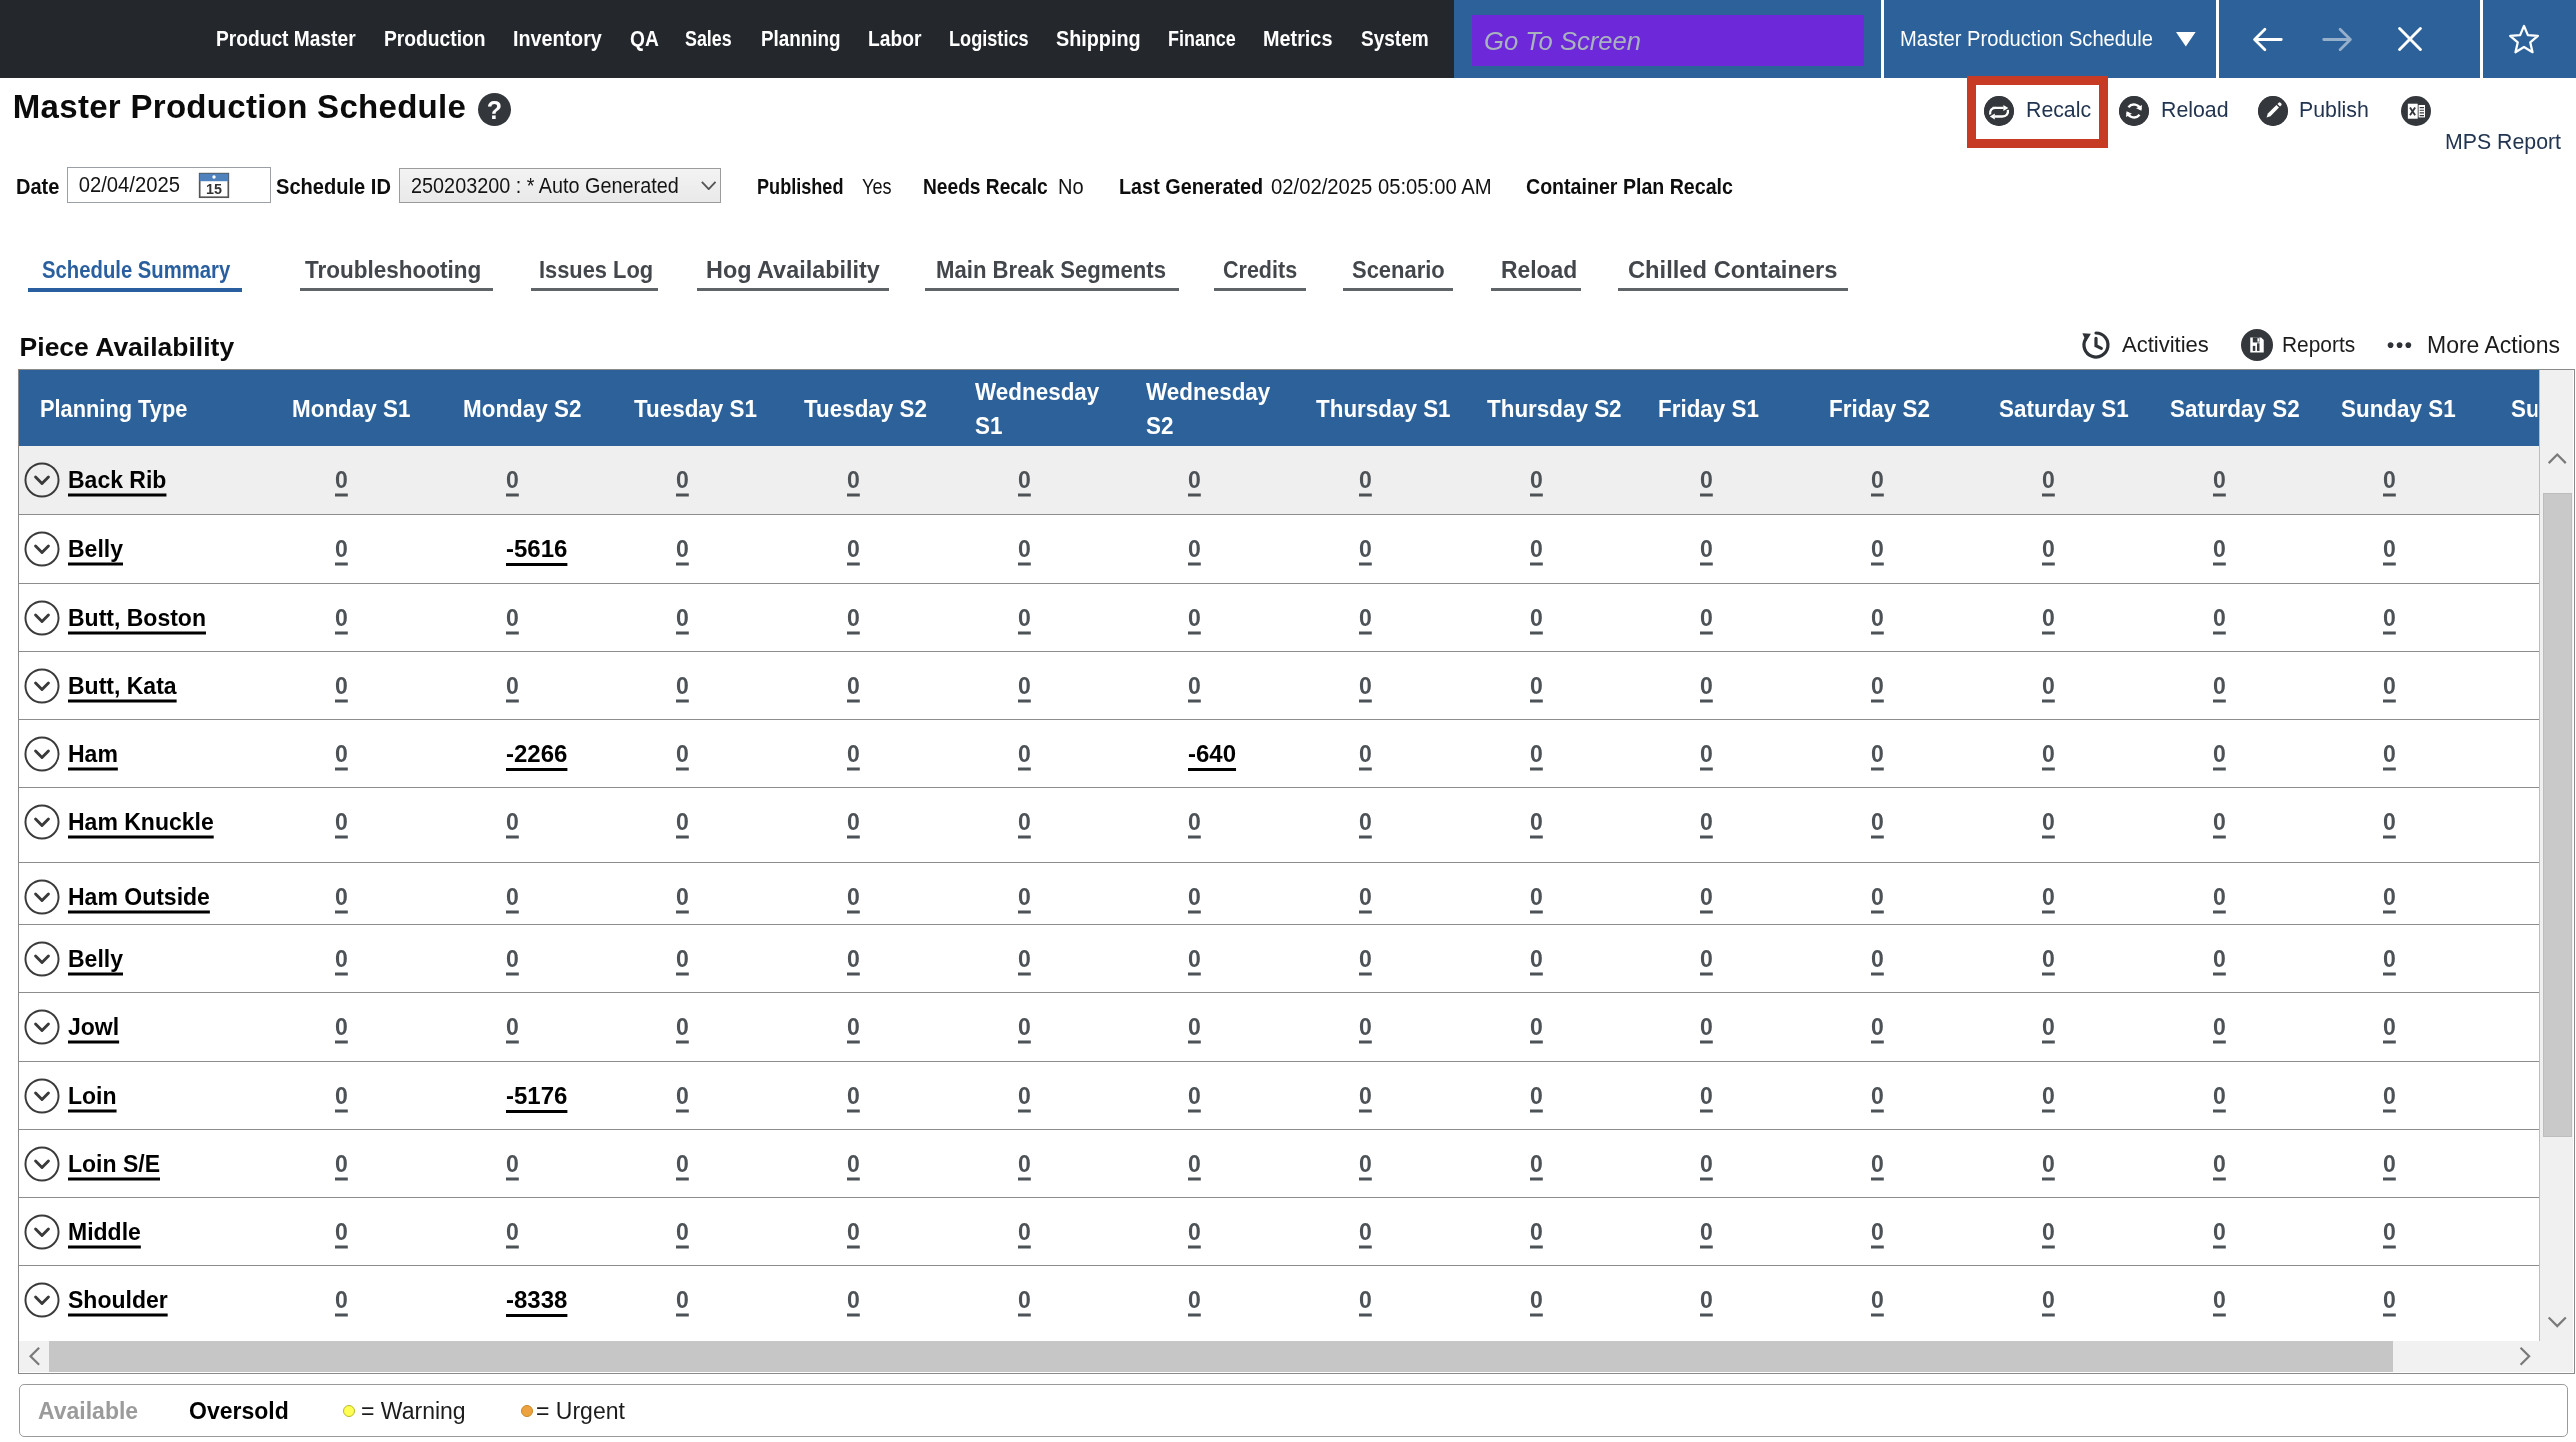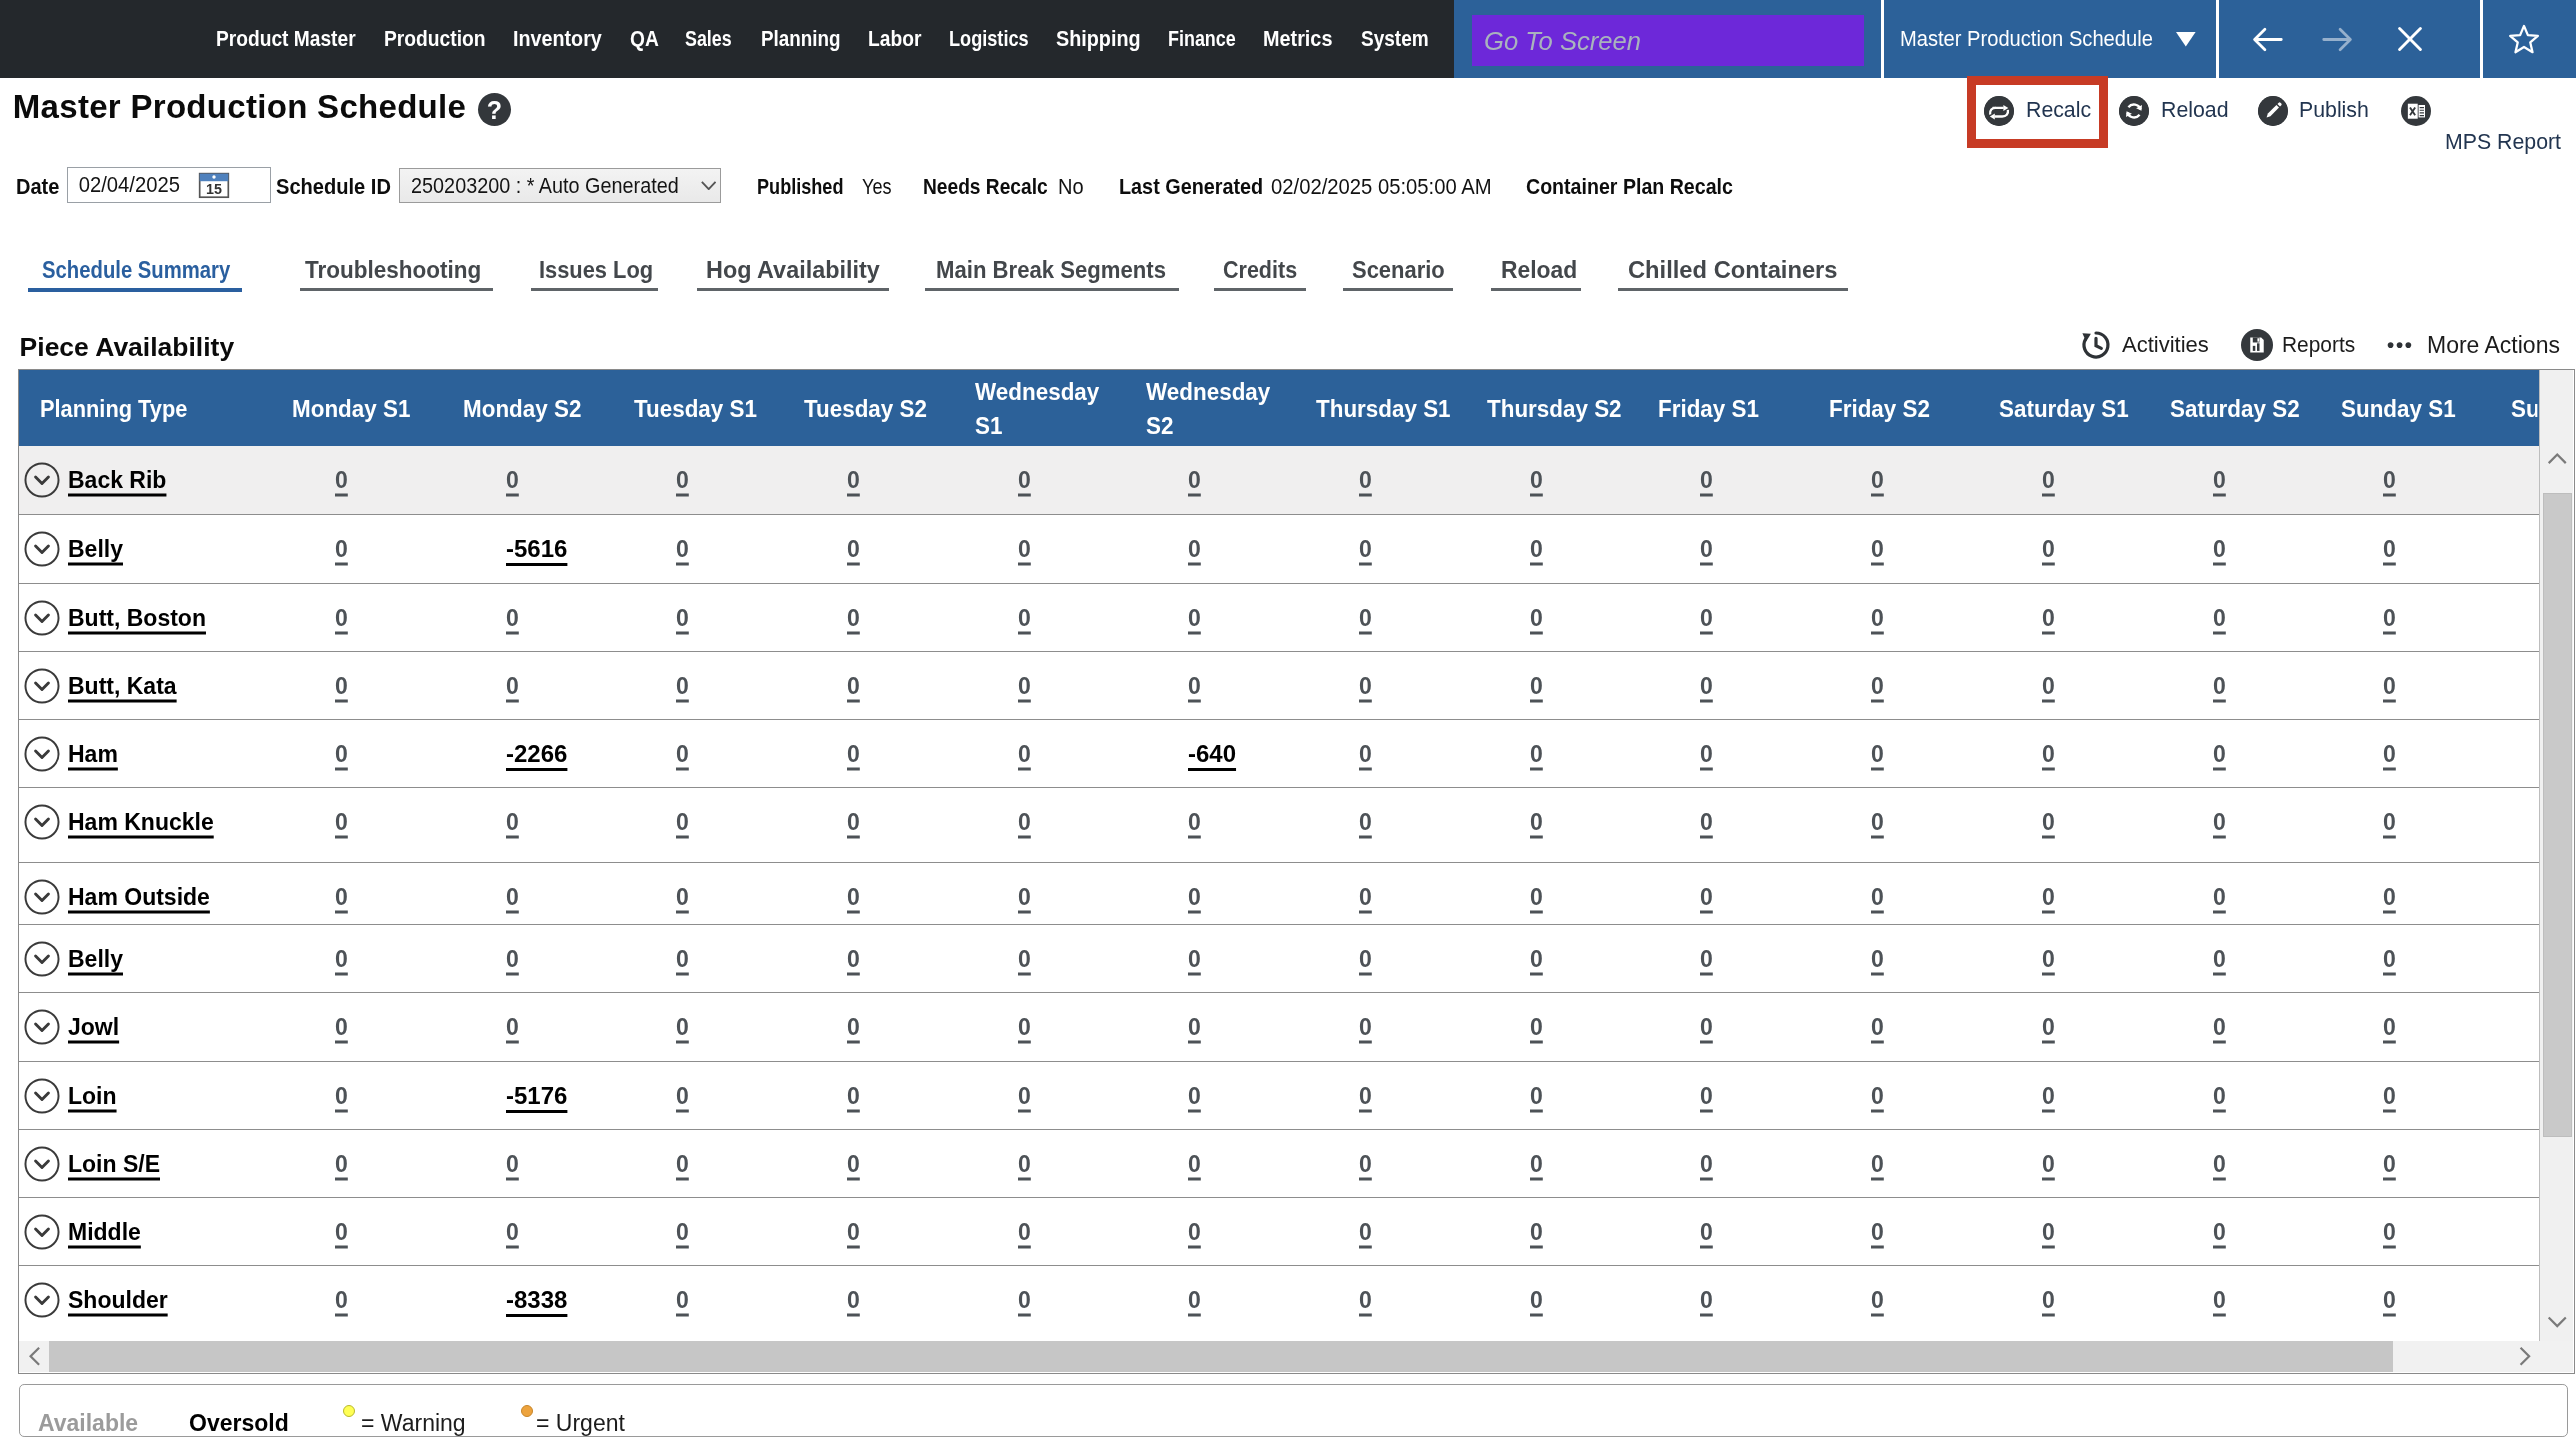--- a/index.html
+++ b/index.html
@@ -31,21 +31,21 @@
 .rowg{background:#f0efef;}
 .rlabel{position:absolute;left:49px;top:50%;transform:translateY(-50%);font-size:23px;font-weight:bold;color:#000;text-decoration:underline;text-decoration-thickness:2.6px;text-underline-offset:6px;white-space:nowrap;}
 .rval{position:absolute;top:50%;transform:translateY(-50%);font-size:23px;font-weight:bold;color:#4d5257;text-decoration:underline;text-decoration-thickness:2.6px;text-underline-offset:6px;}
 .rneg{color:#000;font-size:24px;}
 .chev{position:absolute;left:5.1px;top:50%;transform:translateY(-50%);}
 #vscroll{position:absolute;left:2520px;top:0;width:34px;height:971px;background:#f0f0f0;border-left:0.9px solid #bdbdbd;}
 #vthumb{position:absolute;left:2.6px;top:123px;width:29px;height:644px;background:#c9c9c9;border:0.9px solid #bdbdbd;}
 #hscroll{position:absolute;left:0;top:971px;width:2554px;height:31px;background:#f1f1f1;}
 #hthumb{position:absolute;left:30px;top:0px;width:2344px;height:31px;background:#c6c6c6;}
 #legend{position:absolute;left:19px;top:1384px;width:2549px;height:53px;background:#fff;border:1.7px solid #9a9a9a;border-radius:5.1px;}
-.leg{position:absolute;top:50%;transform:translateY(-50%);font-size:23px;white-space:nowrap;margin-top:12px;}
+.leg{position:absolute;top:50%;transform:translateY(-50%);font-size:23px;white-space:nowrap;}
 .dot{position:absolute;top:50%;transform:translateY(-50%);width:12px;height:12px;border-radius:50%;}
 </style></head><body>
 
 <div id="topbar">
 <div id="tbblue"></div>
 <div class="navitem" style="left:216px;transform:translateY(-50%) scaleX(0.872);">Product Master</div>
 <div class="navitem" style="left:384px;transform:translateY(-50%) scaleX(0.875);">Production</div>
 <div class="navitem" style="left:513px;transform:translateY(-50%) scaleX(0.897);">Inventory</div>
 <div class="navitem" style="left:630px;transform:translateY(-50%) scaleX(0.872);">QA</div>
 <div class="navitem" style="left:685px;transform:translateY(-50%) scaleX(0.81);">Sales</div>

